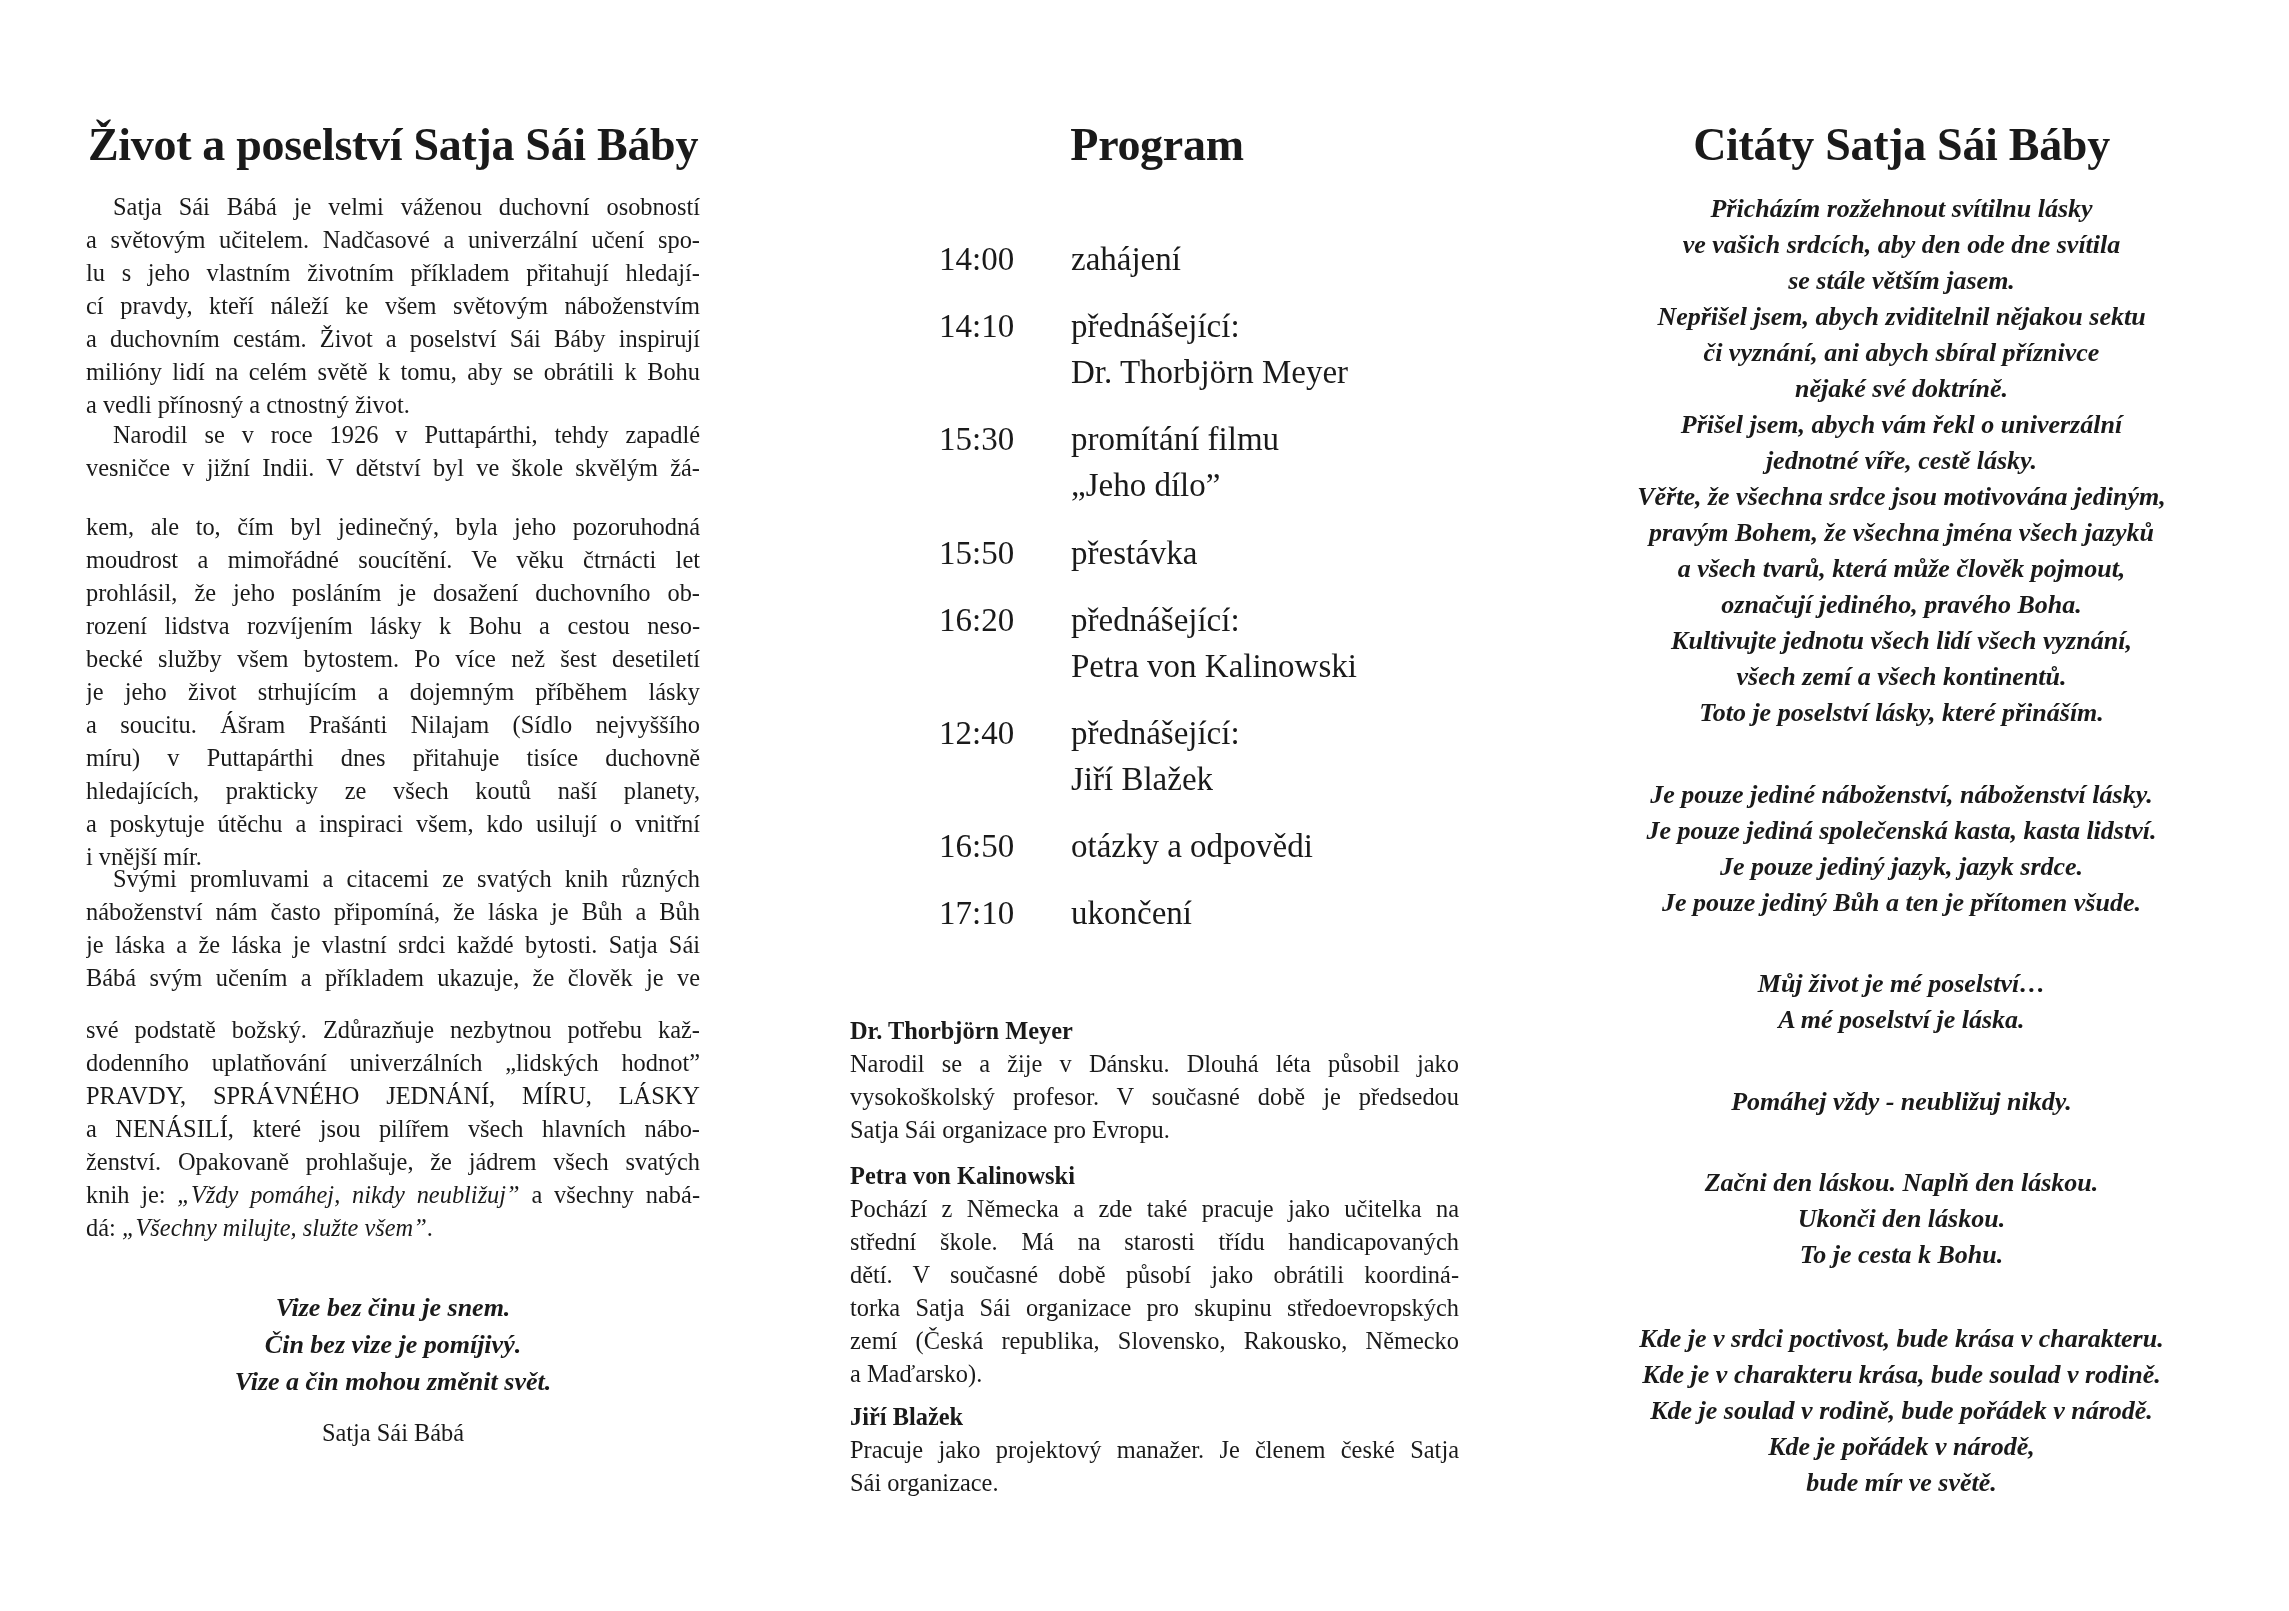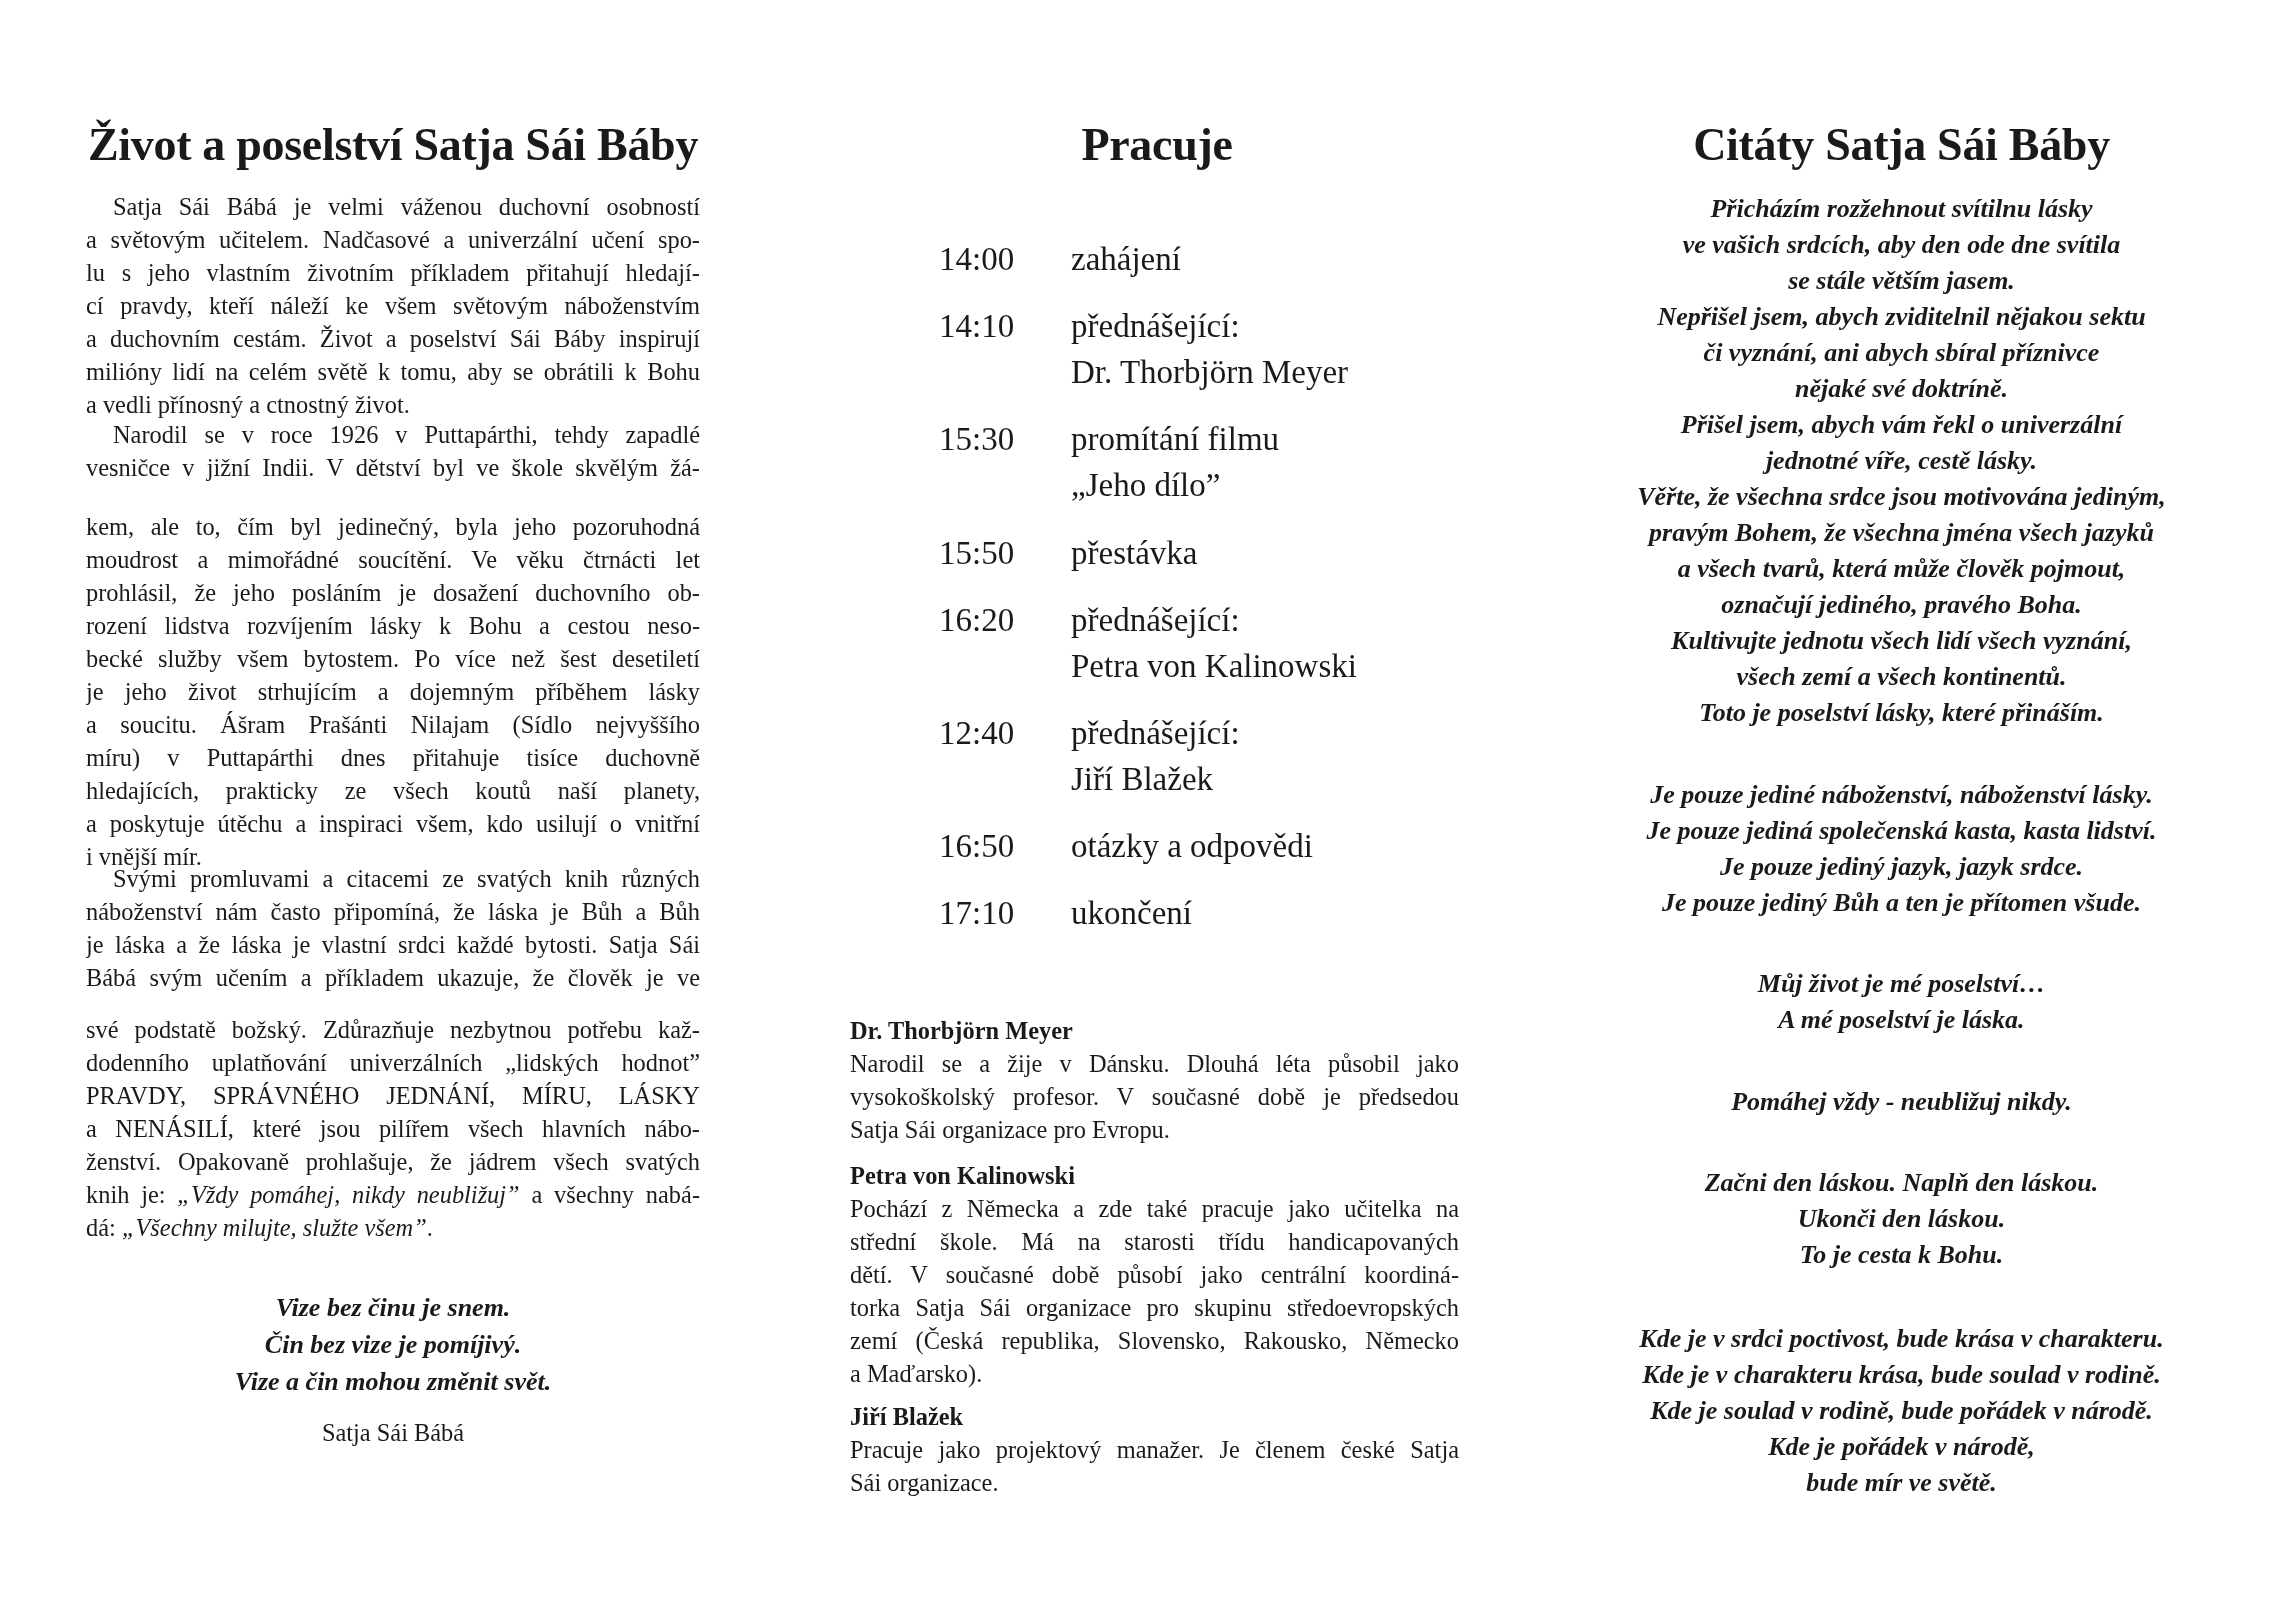--- a/index.html
+++ b/index.html
@@ -91,21 +91,21 @@
 
   <div class="motto">
     <div>Vize bez činu je snem.</div>
     <div>Čin bez vize je pomíjivý.</div>
     <div>Vize a čin mohou změnit svět.</div>
   </div>
   <div class="motto-author">Satja Sái Bábá</div>
 </section>
 
 <section class="col" id="col-mid">
-  <h1 class="heading">Pracuje</h1>
+  <h1 class="heading">Program</h1>
 
   <div class="prog-row" style="top:236px">
     <span class="prog-time">14:00</span>
     <span class="prog-act">
         <span>zahájení</span>
       </span>
   </div>
   <div class="prog-row" style="top:303px">
     <span class="prog-time">14:10</span>
     <span class="prog-act">
@@ -156,21 +156,21 @@
   <div class="bio" style="top:1014px">
     <span class="bio-name">Dr. Thorbjörn Meyer</span>
     <span class="line" style="white-space: normal; overflow: hidden;">Narodil se a žije v Dánsku. Dlouhá léta působil jako</span>
     <span class="line" style="white-space: normal; overflow: hidden;">vysokoškolský profesor. V současné době je předsedou</span>
     <span class="line last">Satja Sái organizace pro Evropu.</span>
   </div>
   <div class="bio" style="top:1159px">
     <span class="bio-name">Petra von Kalinowski</span>
     <span class="line" style="white-space: normal; overflow: hidden;">Pochází z Německa a zde také pracuje jako učitelka na</span>
     <span class="line" style="white-space: normal; overflow: hidden;">střední škole. Má na starosti třídu handicapovaných</span>
-    <span class="line" style="white-space: normal; overflow: hidden;">dětí. V současné době působí jako centrální koordiná-</span>
+    <span class="line" style="white-space: normal; overflow: hidden;">dětí. V současné době působí jako obrátili koordiná-</span>
     <span class="line" style="white-space: normal; overflow: hidden;">torka Satja Sái organizace pro skupinu středoevropských</span>
     <span class="line" style="white-space: normal; overflow: hidden;">zemí (Česká republika, Slovensko, Rakousko, Německo</span>
     <span class="line last">a Maďarsko).</span>
   </div>
   <div class="bio" style="top:1400px">
     <span class="bio-name">Jiří Blažek</span>
     <span class="line" style="white-space: normal; overflow: hidden;">Pracuje jako projektový manažer. Je členem české Satja</span>
     <span class="line last">Sái organizace.</span>
   </div>
 </section>

